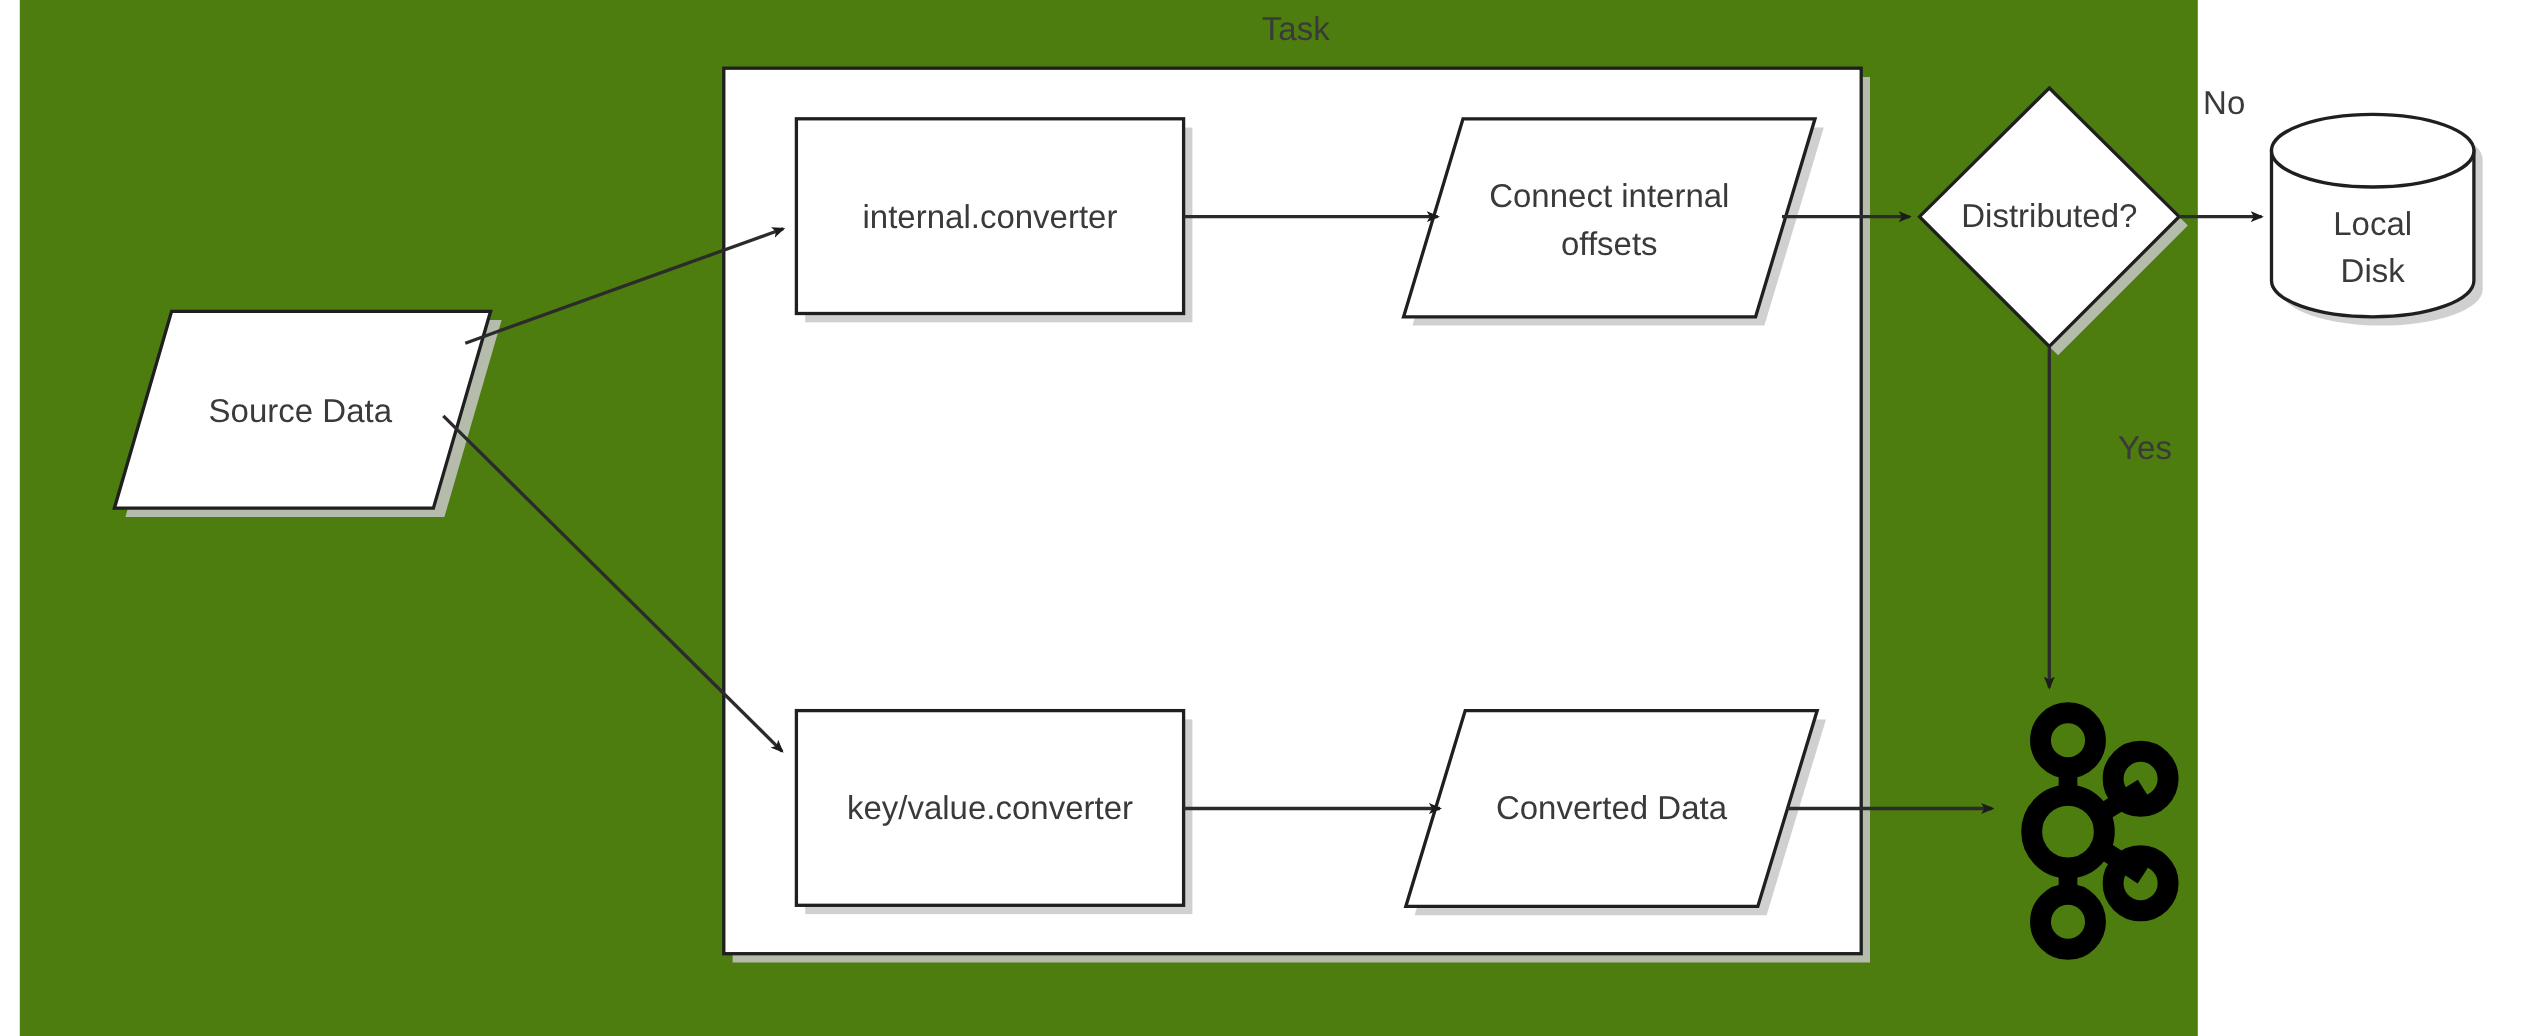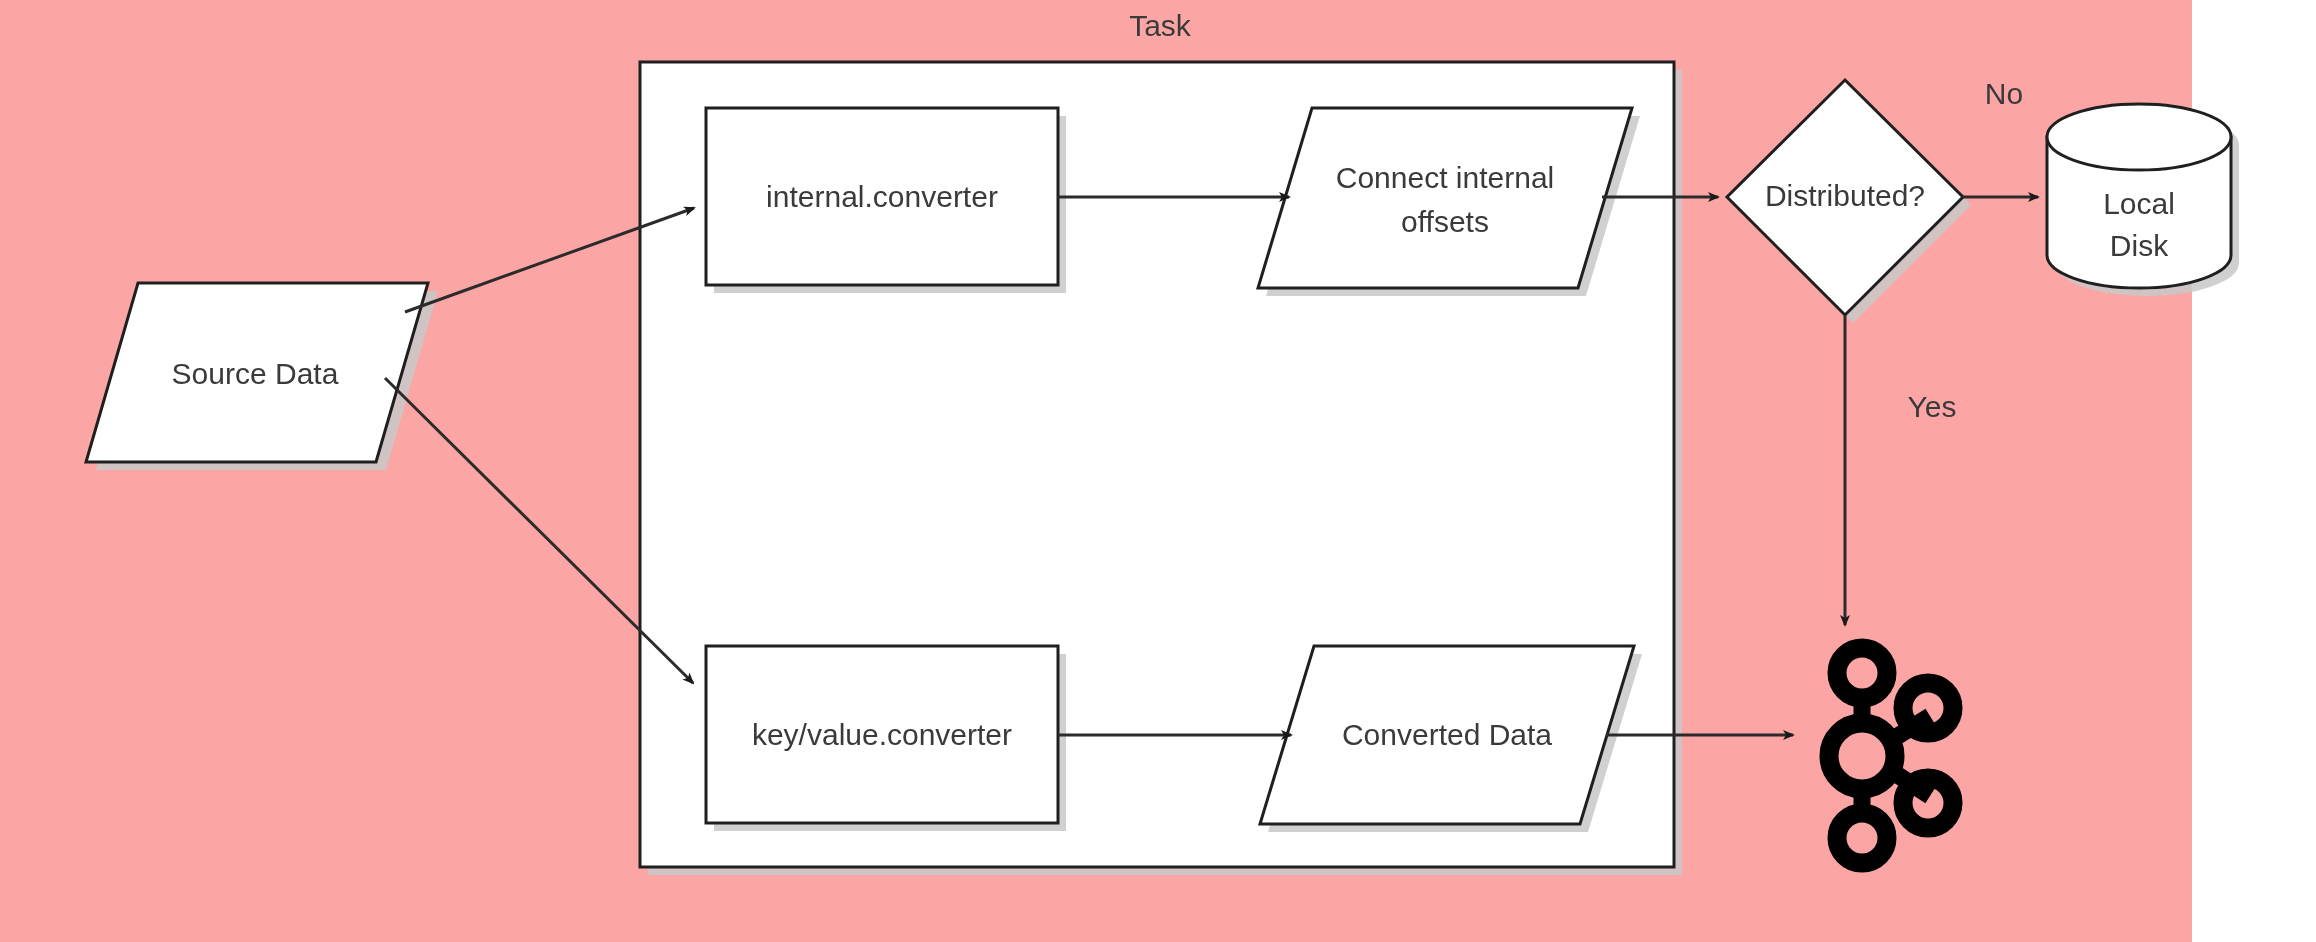--- a/index.html
+++ b/index.html
@@ -8,23 +8,24 @@
     background: #ffffff;
   }
   body {
     width: 2316px;
     height: 942px;
     font-family: "Liberation Sans", sans-serif;
     overflow: hidden;
   }
   #diagram-root {
     position: relative;
-    width: 2192px;
+    width: 1980px;
     height: 942px;
-    background: #fca5a5;
+    background: #4d7c0f;
+    margin-left: 18px;
   }
   svg#diagram-canvas {
     position: absolute;
     top: 0;
     left: 0;
     width: 2316px;
     height: 942px;
   }
   .shape-stroke {
     fill: #ffffff;

